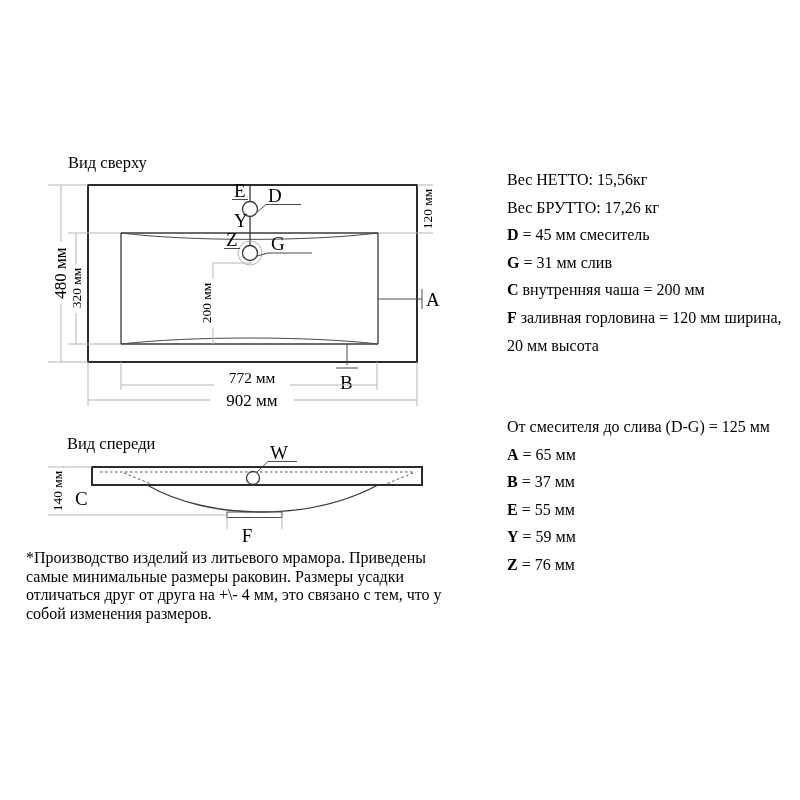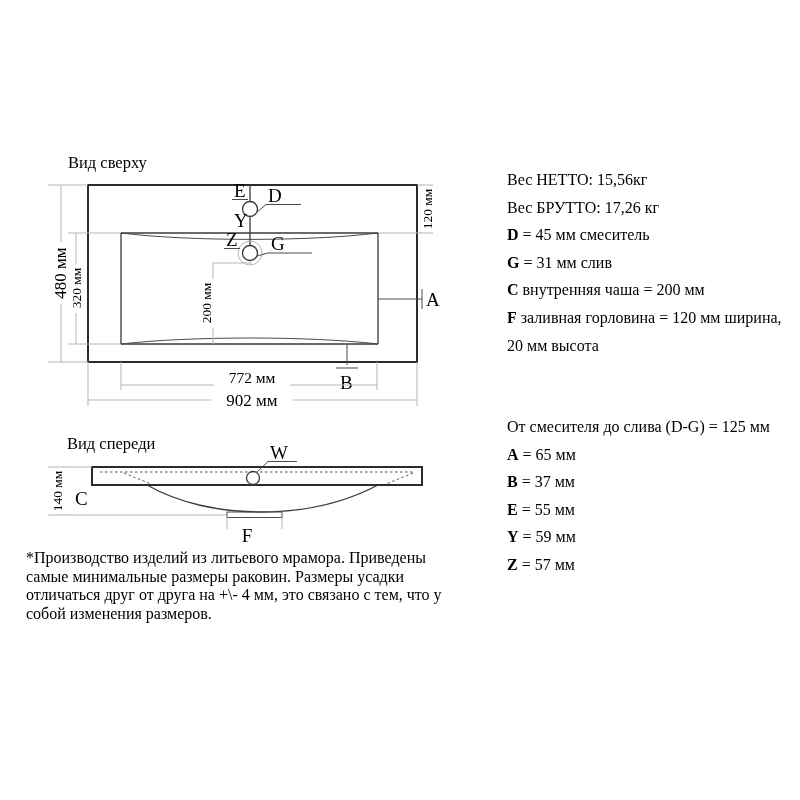--- a/index.html
+++ b/index.html
@@ -158,21 +158,21 @@
     <div class="line"><span class="k">F</span><span> заливная горловина = 120 мм ширина,</span></div>
     <div class="line"><span class="k"></span><span>20 мм высота</span></div>
   </div>
 
   <div class="specs" id="specs-bottom">
     <div class="line">От смесителя до слива (D-G) = 125 мм</div>
     <div class="line"><span class="k">A</span><span> = 65 мм</span></div>
     <div class="line"><span class="k">B</span><span> = 37 мм</span></div>
     <div class="line"><span class="k">E</span><span> = 55 мм</span></div>
     <div class="line"><span class="k">Y</span><span> = 59 мм</span></div>
-    <div class="line"><span class="k">Z</span><span> = 57 мм</span></div>
+    <div class="line"><span class="k">Z</span><span> = 76 мм</span></div>
   </div>
 
   
   <div id="footnote">
     <div class="fline">*Производство изделий из литьевого мрамора. Приведены</div>
     <div class="fline">самые минимальные размеры раковин. Размеры усадки</div>
     <div class="fline">отличаться друг от друга на +\- 4 мм, это связано с тем, что у</div>
     <div class="fline">собой изменения размеров.</div>
   </div>
 

